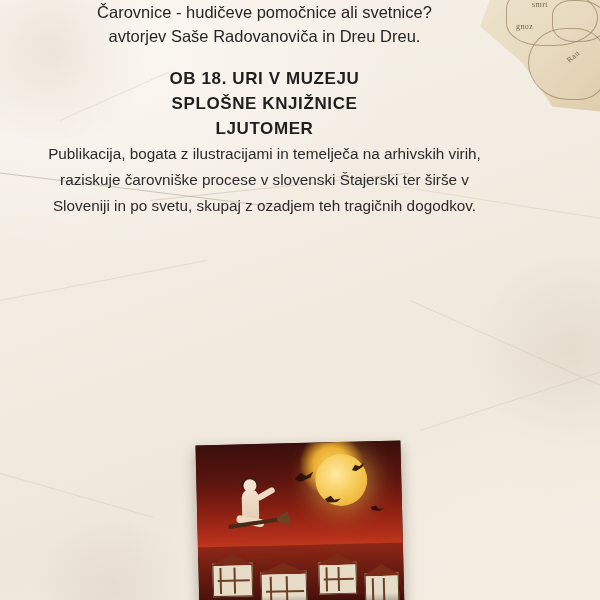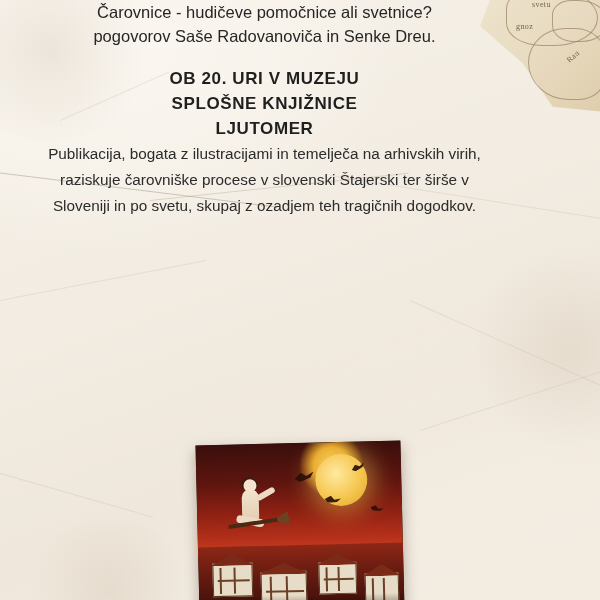--- a/index.html
+++ b/index.html
@@ -260,34 +260,34 @@
 
   <div class="blotch" style="left:-60px; top:-40px; width:220px; height:180px;"></div>
   <div class="blotch" style="left:470px; top:250px; width:200px; height:200px;"></div>
   <div class="blotch" style="left:20px; top:520px; width:180px; height:140px;"></div>
 
   <div class="map-corner">
     <div class="map-bg"></div>
     <div class="coast" style="left:40px; top:6px; width:90px; height:56px;"></div>
     <div class="coast" style="left:62px; top:46px; width:76px; height:70px; border-radius:55% 45% 40% 60%;"></div>
     <div class="coast" style="left:86px; top:18px; width:54px; height:40px;"></div>
-    <div class="map-label" style="left:66px; top:18px;">svetu</div>
+    <div class="map-label" style="left:66px; top:18px;">smrt</div>
     <div class="map-label" style="left:50px; top:40px;">gnoz</div>
     <div class="map-label rot" style="left:100px; top:70px;">Rau</div>
   </div>
 
   <div class="content">
 
     <div class="title-lines">
       <span class="ln">Čarovnice - hudičeve pomočnice ali svetnice?</span>
-      <span class="ln">pogovorov Saše Radovanoviča in Senke Dreu.</span>
+      <span class="ln">avtorjev Saše Radovanoviča in Dreu Dreu.</span>
     </div>
 
     <div class="event-block">
-      <span class="ln">OB 20. URI V MUZEJU</span>
+      <span class="ln">OB 18. URI V MUZEJU</span>
       <span class="ln">SPLOŠNE KNJIŽNICE</span>
       <span class="ln">LJUTOMER</span>
     </div>
 
     <div class="body-block">
       <p>Publikacija, bogata z ilustracijami in temelječa na arhivskih virih, raziskuje čarovniške procese v slovenski Štajerski ter širše v Sloveniji in po svetu, skupaj z ozadjem teh tragičnih dogodkov.</p>
     </div>
 
   </div>
 

